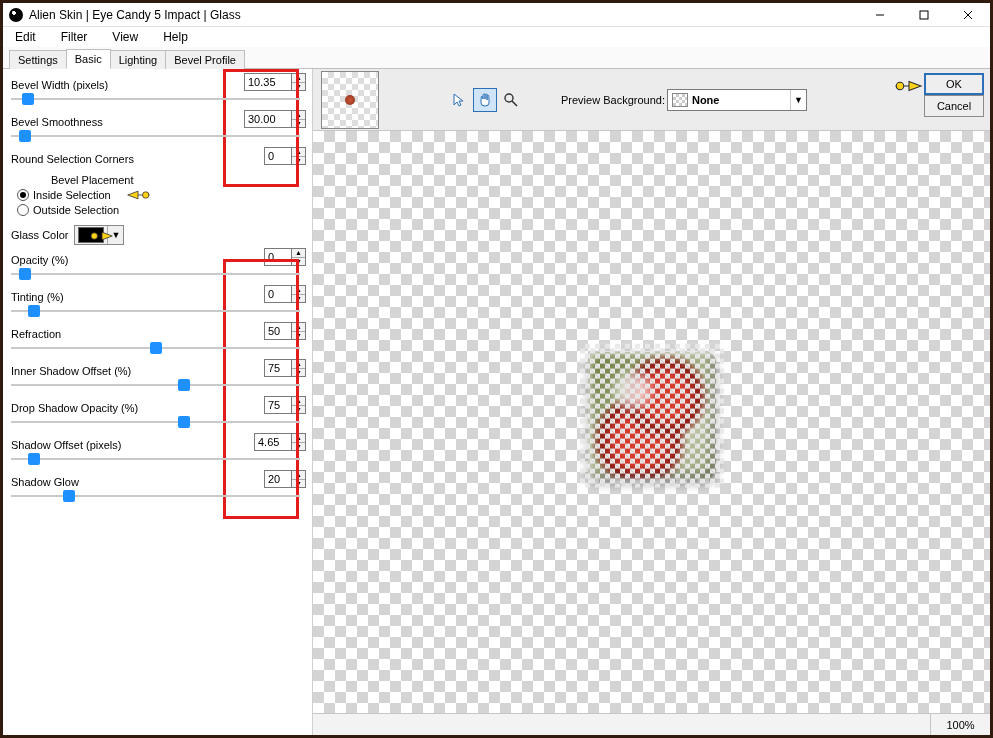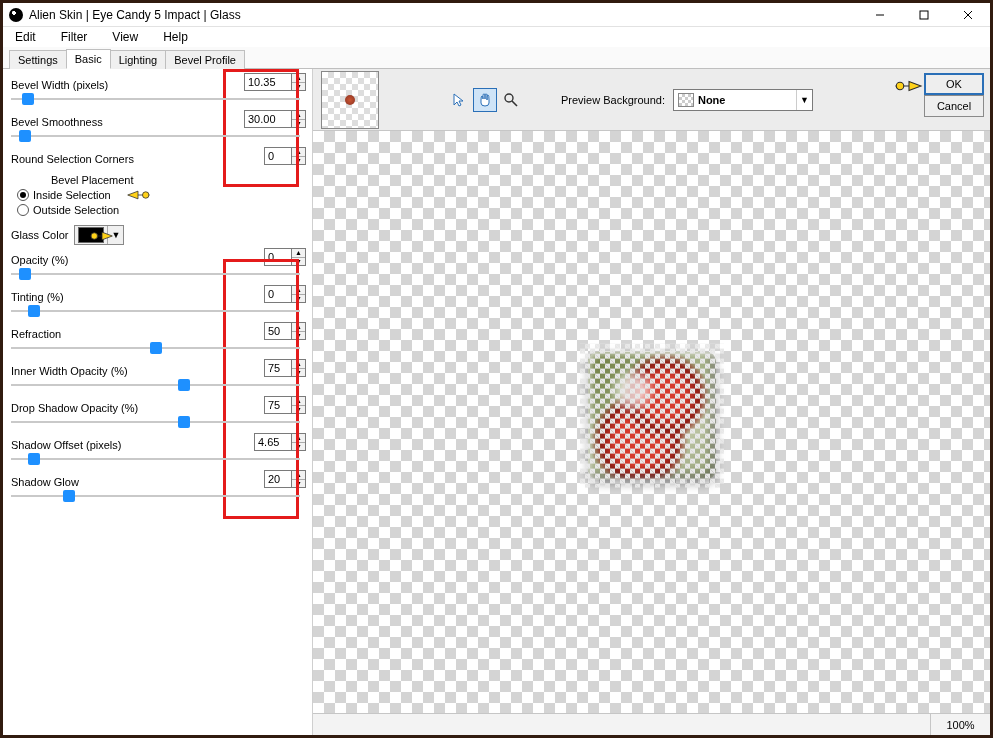--- a/index.html
+++ b/index.html
@@ -180,21 +180,21 @@
     border-radius:50%;
   }
   .tool-btns { display: flex; gap: 2px; margin-left: 60px; }
   .tool-btn {
     width: 24px; height: 24px; border: 1px solid transparent;
     display: flex; align-items: center; justify-content: center;
     background: #ececec;
   }
   .tool-btn.active { border: 1px solid #2a6fb7; background: #cfe4f7; }
 
-  .preview-bg-row { display: flex; align-items: center; gap: 8px; margin-left: 30px; font-size: 11px; }
+  .preview-bg-row { display: flex; align-items: center; gap: 2px; margin-left: 30px; font-size: 11px; }
   .bg-select {
     display: flex; align-items: center;
     height: 22px; width: 140px;
     border: 1px solid #7a7a7a; background: #fff; font-weight: bold;
   }
   .bg-select .sw { width: 16px; height: 14px; margin: 0 4px; border:1px solid #888;
     background-image:
       linear-gradient(45deg,#ccc 25%,transparent 25%,transparent 75%,#ccc 75%),
       linear-gradient(45deg,#ccc 25%,transparent 25%,transparent 75%,#ccc 75%);
     background-size: 6px 6px; background-position: 0 0, 3px 3px;
@@ -427,21 +427,21 @@
           </span>
         </div>
         <div class="slider-track">
             <div class="track"></div>
             <div class="thumb" style="left:50%"></div>
           </div>
       </div>
 
       <div class="slider-row">
         <div class="slider-head">
-          <span class="lbl">Inner Width Opacity (%)</span>
+          <span class="lbl">Inner Shadow Offset (%)</span>
           <span class="spin">
             <input style="width: 28px;" value="75">
             <span class="spin-btns">
                 <span class="sbtn">▲</span>
                 <span class="sbtn">▼</span>
               </span>
           </span>
         </div>
         <div class="slider-track">
             <div class="track"></div>

